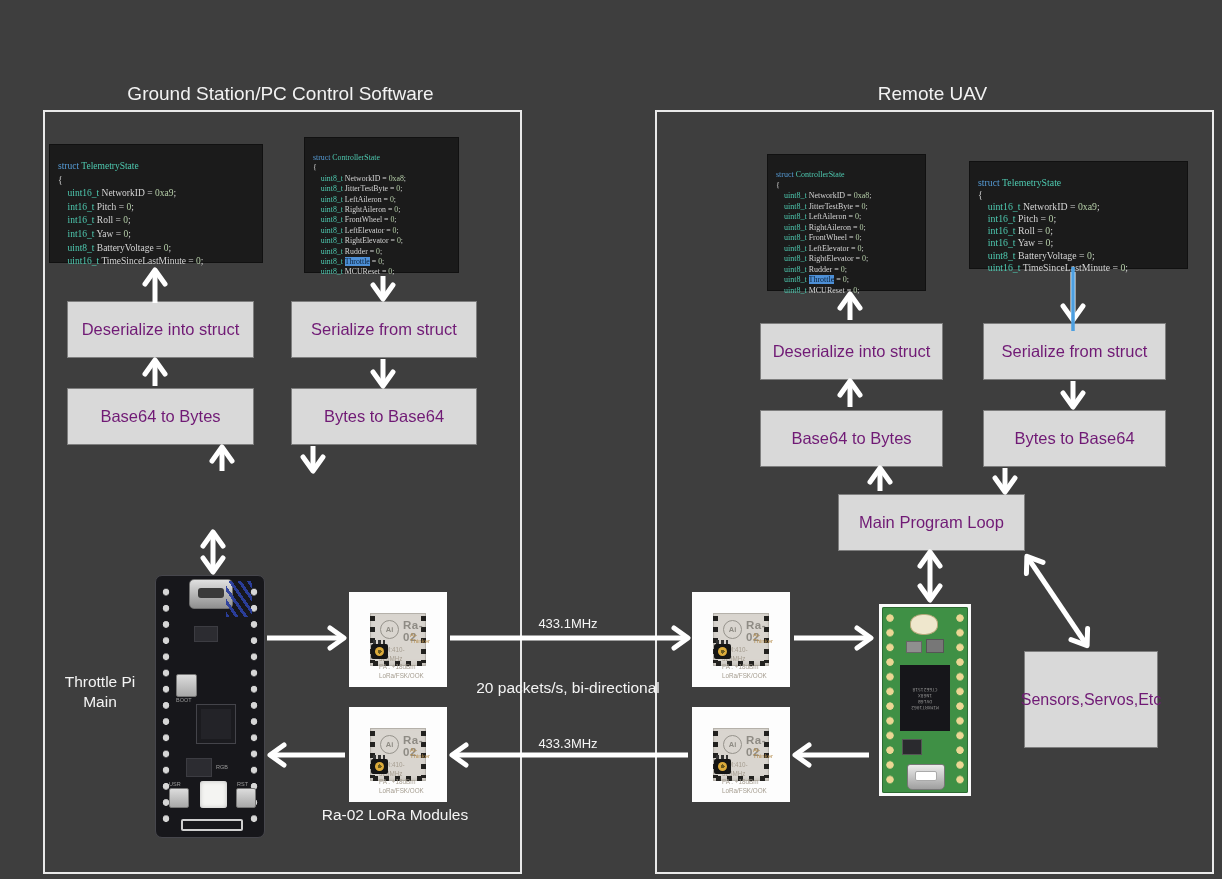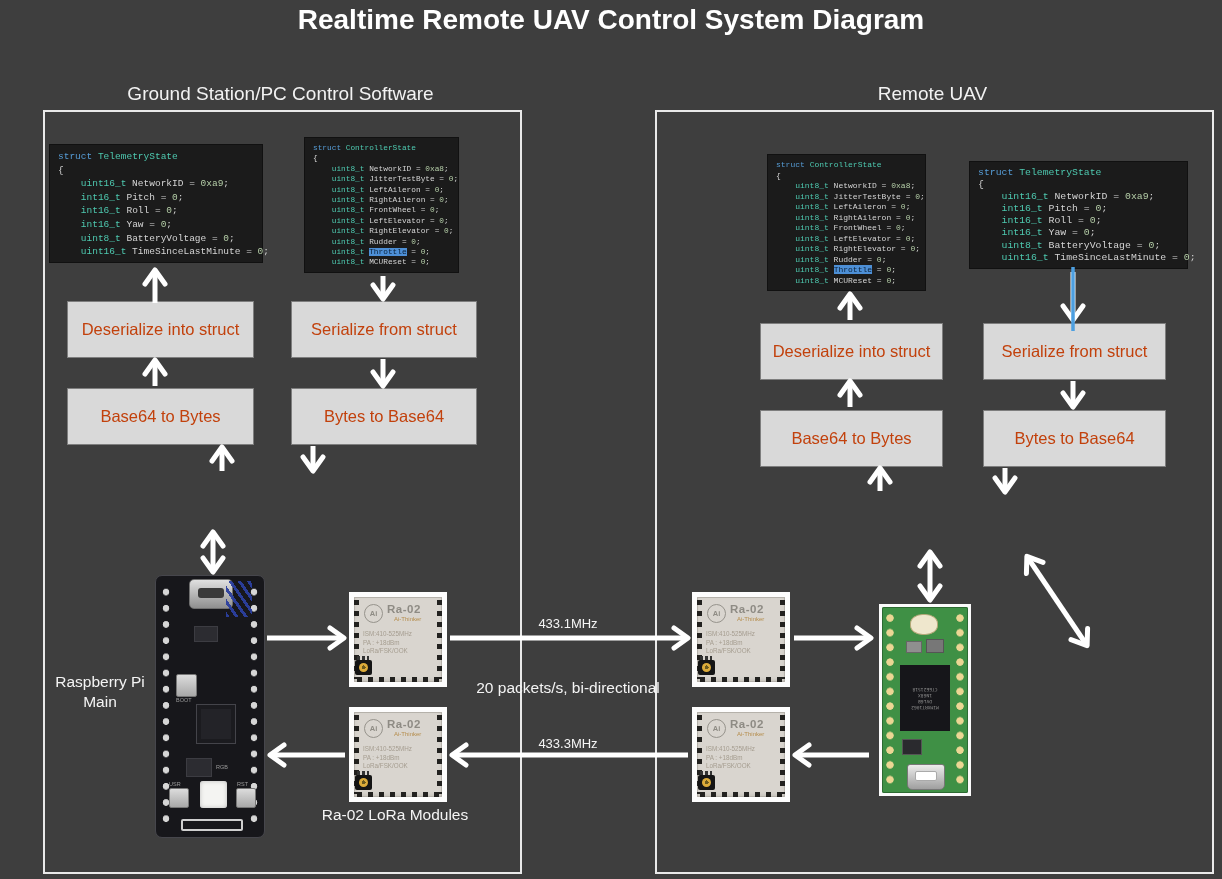--- a/index.html
+++ b/index.html
@@ -2,34 +2,34 @@
 <html><head>
 <meta charset="utf-8">
 <style>
   html,body{margin:0;padding:0;background:#2e2e2e;}
   .canvas{position:relative;width:1222px;height:879px;background:#3e3e3e;overflow:hidden;
           font-family:"Liberation Sans",sans-serif;color:#fff;}
   .abs{position:absolute;}
   .title{left:0;right:0;top:4px;text-align:center;font-size:28px;font-weight:700;color:#fff;}
   .sec-title{font-size:19px;font-weight:500;color:#f2f2f2;text-align:center;}
   .container{border:2px solid #e9e9e9;background:transparent;}
-  .box{background:#d9d9d9;border:1px solid #7e7e7e;color:#c2410c;display:flex;
+  .box{background:#d9d9d9;border:1px solid #7e7e7e;color:#701a75;display:flex;
        align-items:center;justify-content:center;text-align:left;font-size:16.5px;line-height:1.25;}
-  .code{background:#1b1b1b;color:#d4d4d4;font-family:Liberation Mono, monospace;
-        white-space:pre;padding:5px 8px;box-shadow:0 0 0 1px #111;}
+  .code{background:#1b1b1b;color:#d4d4d4;font-family:Liberation Serif, serif;
+        white-space:pre;padding:15px 8px;box-shadow:0 0 0 1px #111;}
   .code .kw{color:#569cd6;}
   .code .ty{color:#4ec9b0;}
   .code .ty2{color:#4ec9b0;}
   .code .num{color:#b5cea8;}
   .code .sel{background:#4d8fd6;color:#0a2038;}
   .lbl{color:#f4f4f4;text-align:center;}
   svg.wires{left:0;top:0;pointer-events:none;}
 
   
-  .ra02{width:98px;height:95px;background:#fdfdfd;padding:5px;box-sizing:border-box;}
+  .ra02{width:98px;height:95px;background:#fdfdfd;padding:21px;box-sizing:border-box;}
   .ra02 .mod{position:relative;width:100%;height:100%;background:#d9d5cf;
              box-shadow:inset 0 0 0 1px #b5b1aa, inset 0 -2px 4px #c2beb7;}
   .ra02 .cast-l,.ra02 .cast-r{position:absolute;top:3px;bottom:3px;width:5px;
       background:repeating-linear-gradient(180deg,#22211f 0 5px,transparent 5px 11px);}
   .ra02 .cast-l{left:0;} .ra02 .cast-r{right:0;}
   .ra02 .cast-b{position:absolute;left:3px;right:3px;bottom:0;height:5px;
       background:repeating-linear-gradient(90deg,#22211f 0 5px,transparent 5px 11px);}
   .ra02 .logo{position:absolute;left:10px;top:7px;width:17px;height:17px;border:1.6px solid #96938c;
       border-radius:50%;font-size:7.5px;font-weight:700;color:#8e8b84;display:flex;align-items:center;justify-content:center;}
   .ra02 .mname{position:absolute;left:33px;top:6px;font-size:11.5px;font-weight:700;color:#8e8b84;letter-spacing:.5px;}
@@ -84,21 +84,20 @@
   .teensy .musb{position:absolute;left:25px;bottom:3px;width:36px;height:24px;
       background:linear-gradient(#ececec,#9f9f9f);border:1px solid #777;border-radius:3px 3px 5px 5px;}
   .teensy .musb:after{content:"";position:absolute;left:7px;top:6px;right:7px;bottom:8px;background:#fff;
       border:1px solid #aaa;border-radius:2px;}
 </style>
 </head>
 <body>
 
 <div class="canvas">
 
-  <div class="abs title">Realtime Remote UAV Control System Diagram</div>
 
   <div class="abs sec-title" style="left:43px;width:475px;top:83px;">Ground Station/PC Control Software</div>
   <div class="abs sec-title" style="left:655px;width:555px;top:83px;">Remote UAV</div>
 
   <div class="abs container" style="left:43px;top:110px;width:475px;height:760px;"></div>
   <div class="abs container" style="left:655px;top:110px;width:555px;height:760px;"></div>
 
   <div class="abs code" style="left:50px;top:145px;width:212px;height:117px;font-size:9.5px;line-height:13.6px;box-sizing:border-box;"><div><span class="kw">struct</span> <span class="ty">TelemetryState</span></div><div>{</div><div>    <span class="ty2">uint16_t</span> NetworkID = <span class="num">0xa9</span>;</div><div>    <span class="ty2">int16_t</span> Pitch = <span class="num">0</span>;</div><div>    <span class="ty2">int16_t</span> Roll = <span class="num">0</span>;</div><div>    <span class="ty2">int16_t</span> Yaw = <span class="num">0</span>;</div><div>    <span class="ty2">uint8_t</span> BatteryVoltage = <span class="num">0</span>;</div><div>    <span class="ty2">uint16_t</span> TimeSinceLastMinute = <span class="num">0</span>;</div></div>
   <div class="abs code" style="left:305px;top:138px;width:153px;height:134px;font-size:7.8px;line-height:10.4px;box-sizing:border-box;"><div><span class="kw">struct</span> <span class="ty">ControllerState</span></div><div>{</div><div>    <span class="ty2">uint8_t</span> NetworkID = <span class="num">0xa8</span>;</div><div>    <span class="ty2">uint8_t</span> JitterTestByte = <span class="num">0</span>;</div><div>    <span class="ty2">uint8_t</span> LeftAileron = <span class="num">0</span>;</div><div>    <span class="ty2">uint8_t</span> RightAileron = <span class="num">0</span>;</div><div>    <span class="ty2">uint8_t</span> FrontWheel = <span class="num">0</span>;</div><div>    <span class="ty2">uint8_t</span> LeftElevator = <span class="num">0</span>;</div><div>    <span class="ty2">uint8_t</span> RightElevator = <span class="num">0</span>;</div><div>    <span class="ty2">uint8_t</span> Rudder = <span class="num">0</span>;</div><div>    <span class="ty2">uint8_t</span> <span class="sel">Throttle</span> = <span class="num">0</span>;</div><div>    <span class="ty2">uint8_t</span> MCUReset = <span class="num">0</span>;</div></div>
   <div class="abs code" style="left:768px;top:155px;width:157px;height:135px;font-size:8px;line-height:10.5px;box-sizing:border-box;"><div><span class="kw">struct</span> <span class="ty">ControllerState</span></div><div>{</div><div>    <span class="ty2">uint8_t</span> NetworkID = <span class="num">0xa8</span>;</div><div>    <span class="ty2">uint8_t</span> JitterTestByte = <span class="num">0</span>;</div><div>    <span class="ty2">uint8_t</span> LeftAileron = <span class="num">0</span>;</div><div>    <span class="ty2">uint8_t</span> RightAileron = <span class="num">0</span>;</div><div>    <span class="ty2">uint8_t</span> FrontWheel = <span class="num">0</span>;</div><div>    <span class="ty2">uint8_t</span> LeftElevator = <span class="num">0</span>;</div><div>    <span class="ty2">uint8_t</span> RightElevator = <span class="num">0</span>;</div><div>    <span class="ty2">uint8_t</span> Rudder = <span class="num">0</span>;</div><div>    <span class="ty2">uint8_t</span> <span class="sel">Throttle</span> = <span class="num">0</span>;</div><div>    <span class="ty2">uint8_t</span> MCUReset = <span class="num">0</span>;</div></div>
@@ -106,23 +105,29 @@
 
   <div class="abs box" style="left:67px;top:301px;width:185px;height:55px;">Deserialize into struct</div>
   <div class="abs box" style="left:291px;top:301px;width:184px;height:55px;">Serialize from struct</div>
   <div class="abs box" style="left:67px;top:388px;width:185px;height:55px;">Base64 to Bytes</div>
   <div class="abs box" style="left:291px;top:388px;width:184px;height:55px;">Bytes to Base64</div>
 
   <div class="abs box" style="left:760px;top:323px;width:181px;height:55px;">Deserialize into struct</div>
   <div class="abs box" style="left:983px;top:323px;width:181px;height:55px;">Serialize from struct</div>
   <div class="abs box" style="left:760px;top:410px;width:181px;height:55px;">Base64 to Bytes</div>
   <div class="abs box" style="left:983px;top:410px;width:181px;height:55px;">Bytes to Base64</div>
+  <div class="abs box" style="left:838px;top:494px;width:185px;height:55px;">Main Program Loop</div>
+  <div class="abs box" style="left:1024px;top:651px;width:132px;height:95px;font-size:16px;">
+      <div>Sensors,</div>
+      <div>Servos,</div>
+      <div>Etc</div>
+    </div>
 
   <div class="abs lbl" style="left:38px;top:672px;width:124px;font-size:15.5px;line-height:20px;">
-      <div>Raspberry Pi</div>
+      <div>Throttle Pi</div>
       <div>Main</div>
     </div>
   <div class="abs lbl" style="left:300px;top:806px;width:190px;font-size:15.5px;">Ra-02 LoRa Modules</div>
   <div class="abs lbl" style="left:498px;top:616px;width:140px;font-size:13px;text-align:center;">433.1MHz</div>
   <div class="abs lbl" style="left:448px;top:679px;width:240px;font-size:15.5px;">20 packets/s, bi-directional</div>
   <div class="abs lbl" style="left:498px;top:736px;width:140px;font-size:13px;">433.3MHz</div>
 
   <div class="abs pico" style="left:155px;top:575px;">
     <div class="abs pads pl"></div>
     <div class="abs pads pr"></div>

